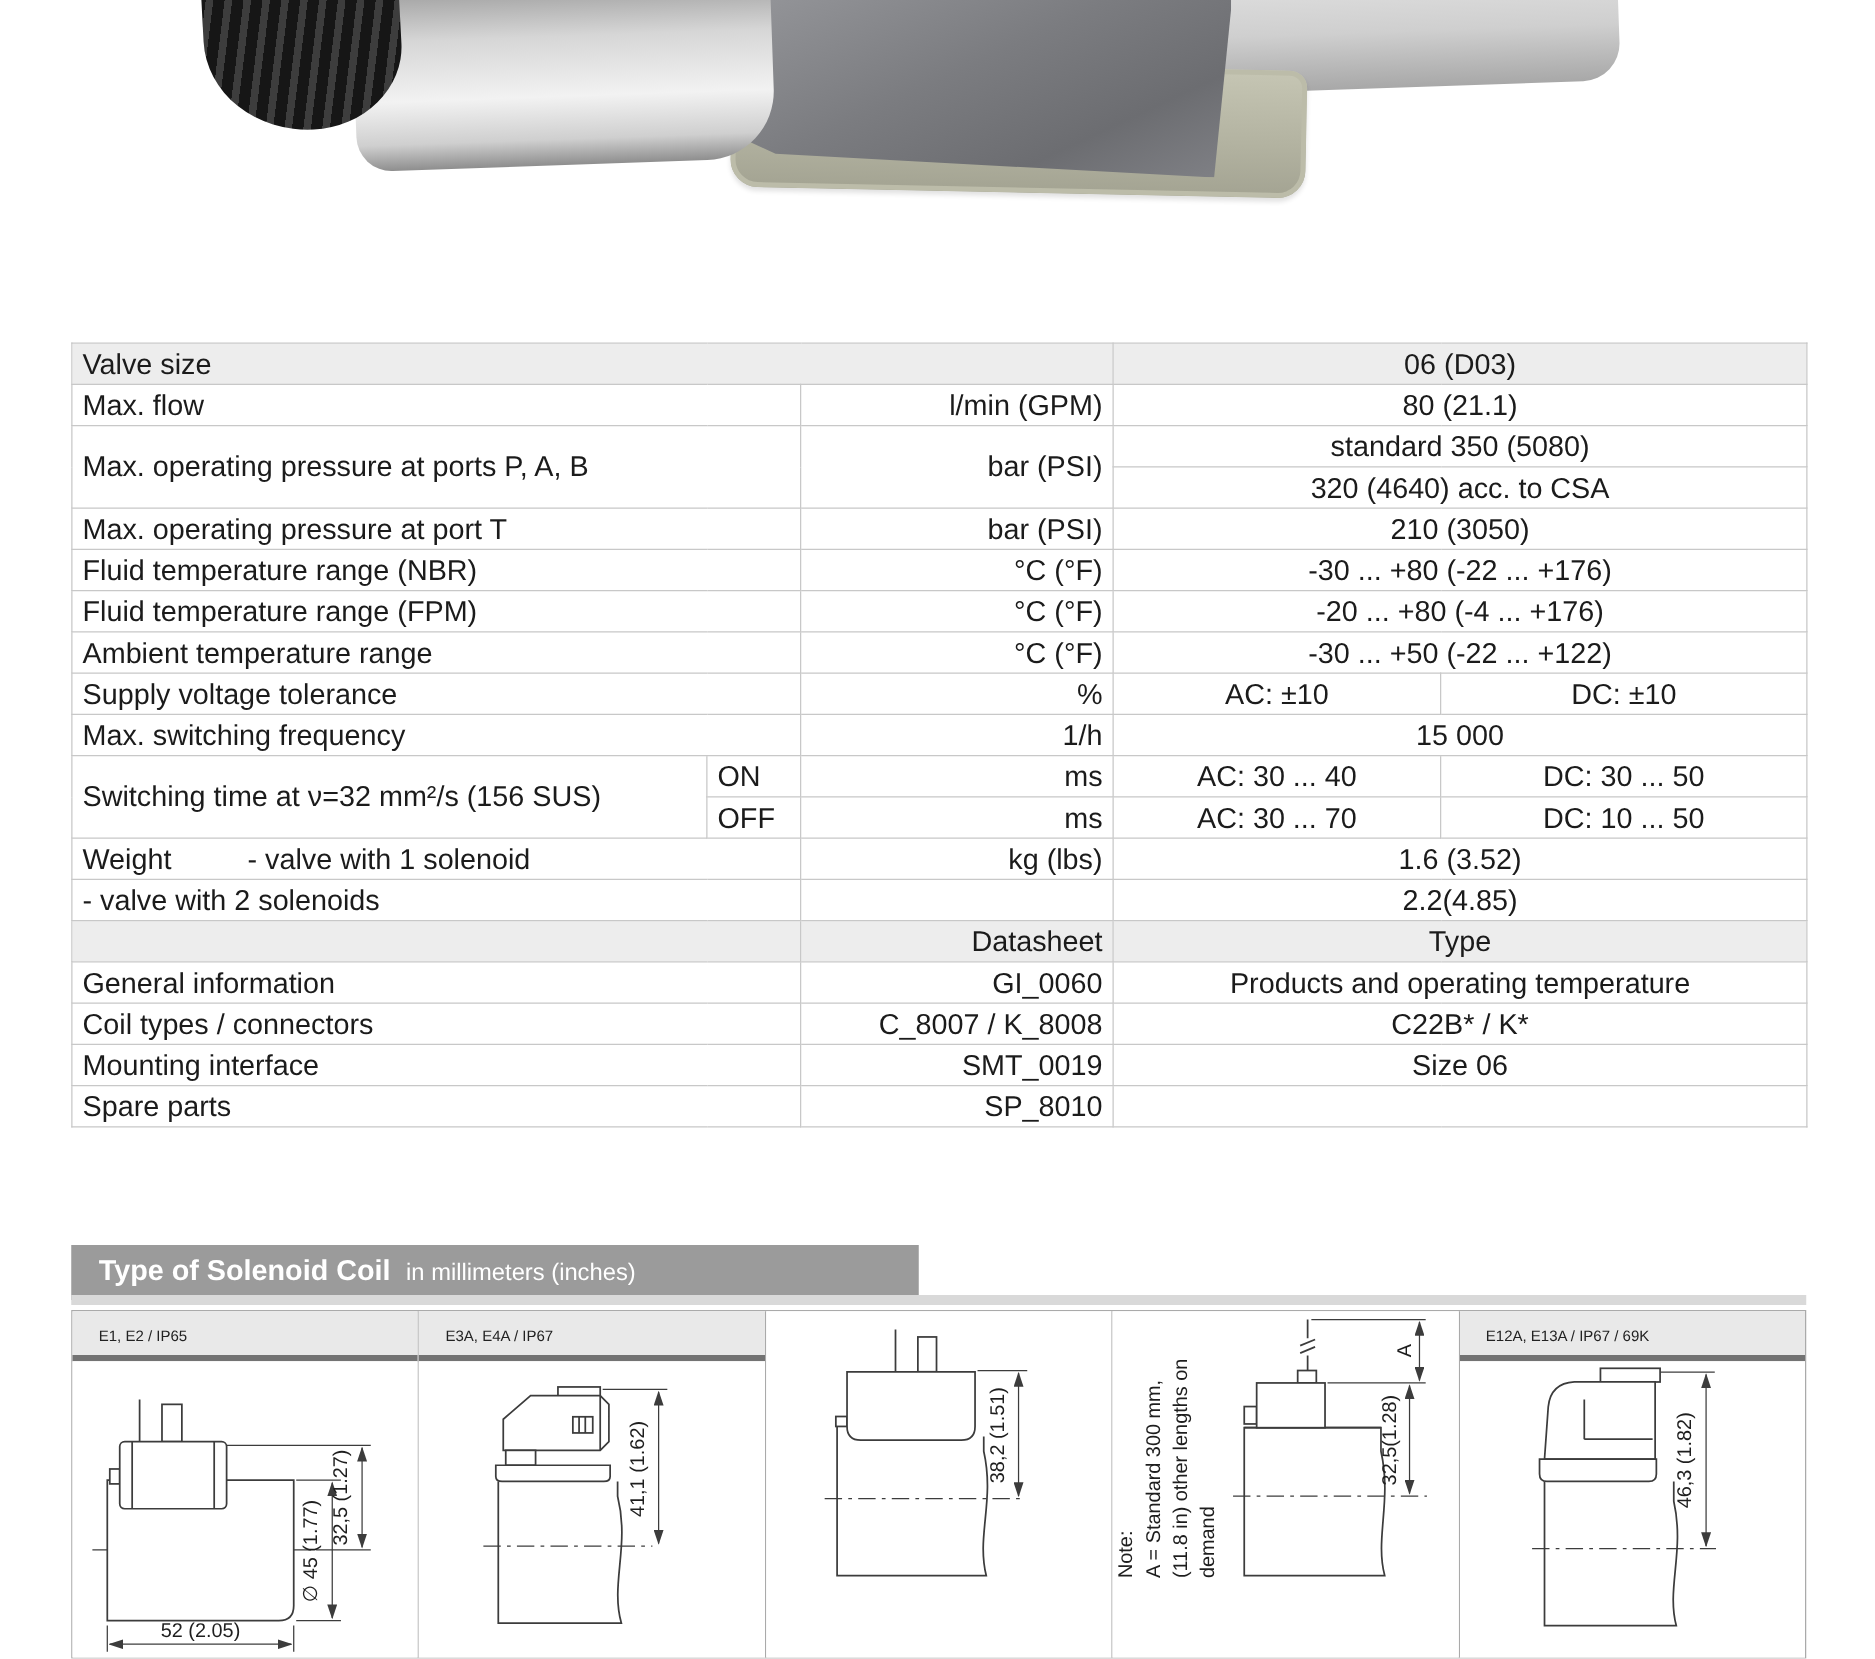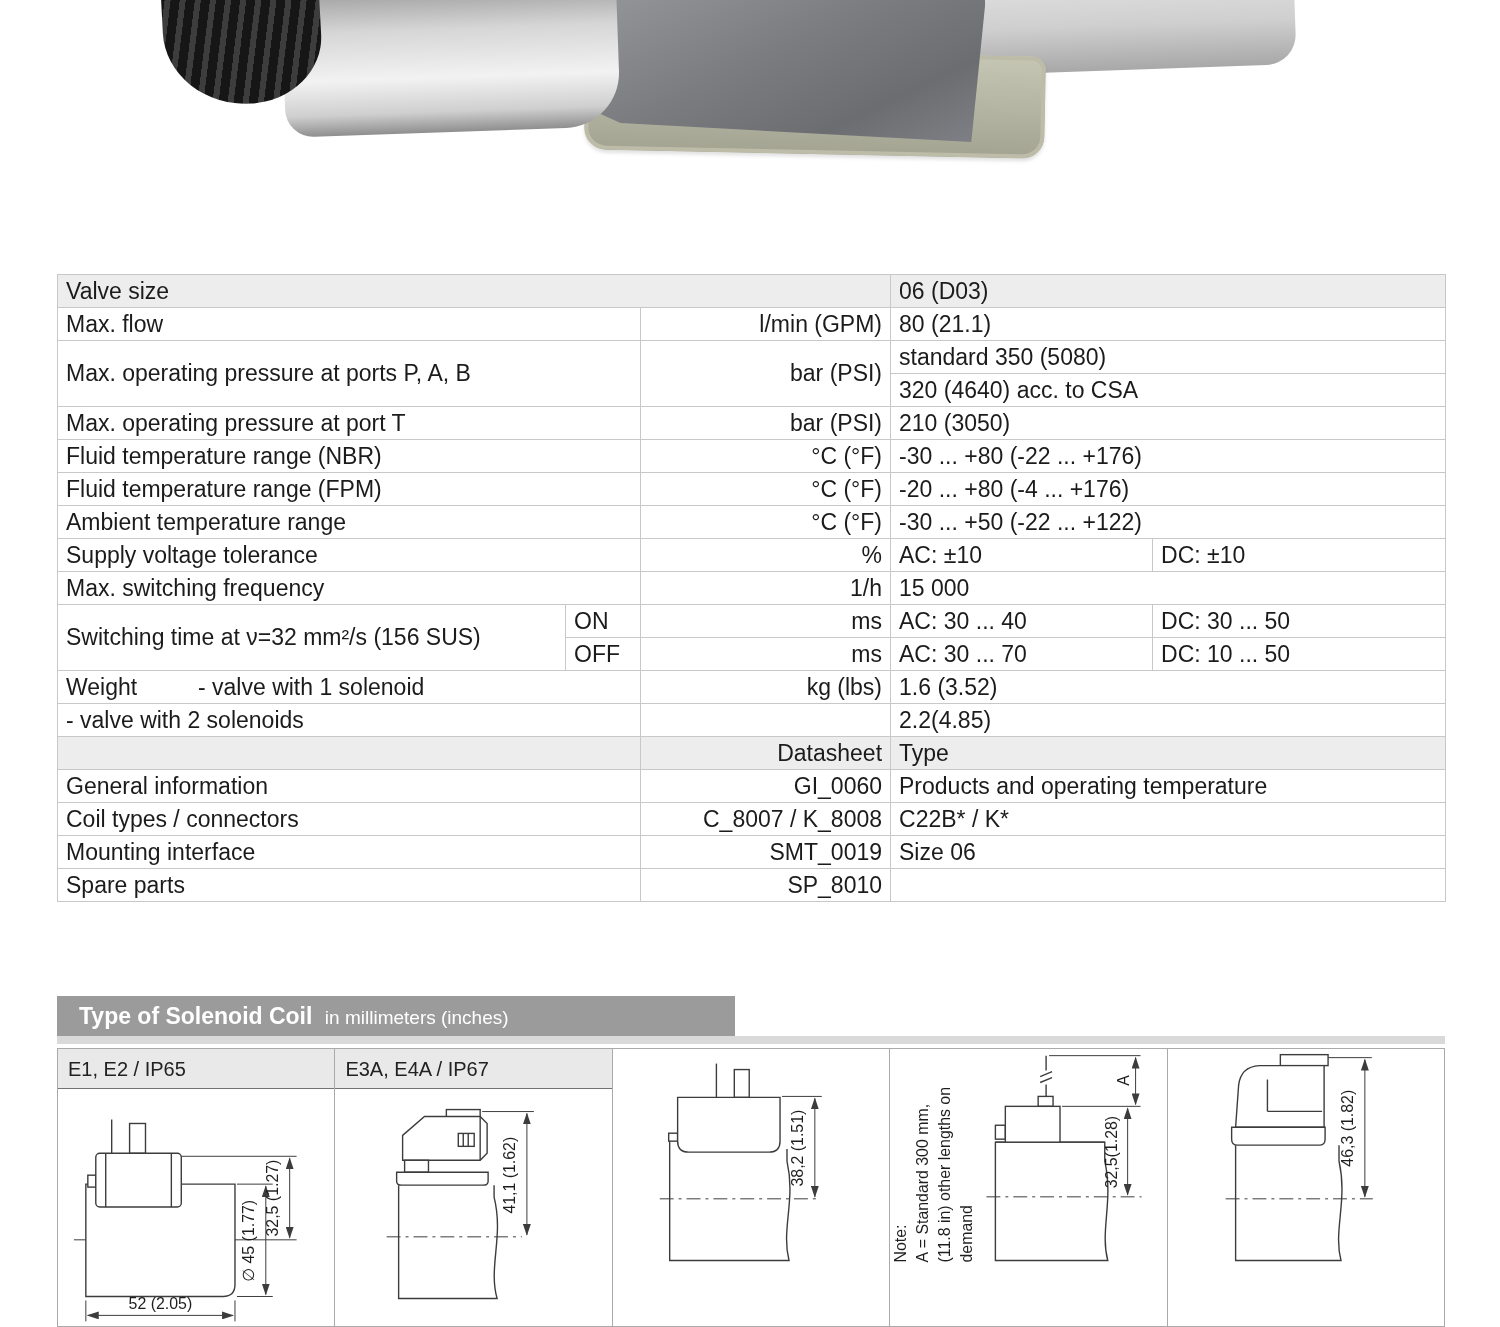--- a/index.html
+++ b/index.html
@@ -27,40 +27,40 @@
     background:repeating-linear-gradient(100deg,#161616 0 9px,#3d3d3d 9px 15px);
     border-radius:0 0 48% 55%; transform:rotate(-3deg); }
 
   
   table.spec { position:absolute; left:57px; top:274px; width:1388px;
     border-collapse:collapse; table-layout:fixed; font-size:23px; }
   table.spec td { border:1px solid #c8c8c8; height:32px; padding:0 8px;
     line-height:1.08; overflow:hidden; white-space:nowrap;margin-top:18px; }
   td.lbl  { text-align:left; }
   td.unit { text-align:right; }
-  td.val  { text-align:left; }
+  td.val  { text-align:center; }
   td.sub  { text-align:left; }
   tr.gray td { background:#ededed; }
   .w-prefix { display:inline-block; width:132px; }
   td.indent { padding-left:142px; }
 
   
   .coil-bar { position:absolute; left:57px; top:996px; width:678px; height:44px;
     background:#9b9b9b; color:#ffffff; line-height:40px; padding-left:22px;
     box-sizing:border-box; white-space:nowrap; }
   .coil-bar .t1 { font-weight:bold; font-size:23px; }
   .coil-bar .t2 { font-size:19px; margin-left:8px; }
   .coil-strip { position:absolute; left:57px; top:1036px; width:1388px; height:8px; background:#d9d9d9; }
 
   .panels { position:absolute; left:57px; top:1048px; width:1388px; height:279px;
     display:flex; border:1px solid #aaaaaa; box-sizing:border-box; }
   .panel { flex:1 1 0; border-right:1px solid #aaaaaa; display:flex; flex-direction:column; min-width:0; }
   .panel:last-child { border-right:none; }
-  .panel-header { height:41px; background:#e9e9e9; border-bottom:1px solid #737373;
-    line-height:41px; padding-left:10px; font-size:20px; color:#222;
+  .panel-header { height:41px; background:#e9e9e9; border-bottom:5px solid #737373;
+    line-height:41px; padding-left:21px; font-size:12px; color:#222;
     white-space:nowrap; overflow:hidden; }
   .panel-body { flex:1; background:#ffffff; position:relative; }
   .panel-body svg { display:block; }
   svg text { font-family:"Liberation Sans", sans-serif; font-size:16px; fill:#1e1e1e; }
 </style>
 </head>
 <body>
 <div class="stage">
 
   <div class="photo">
@@ -309,20 +309,21 @@
           <text x="38" y="214" transform="rotate(-90 38 214)">A = Standard 300 mm,</text>
           <text x="60" y="214" transform="rotate(-90 60 214)">(11.8 in) other lengths on</text>
           <text x="82" y="214" transform="rotate(-90 82 214)">demand</text>
           <text x="240" y="31" text-anchor="middle" transform="rotate(-90 240 31)">A</text>
           <text x="228" y="103" text-anchor="middle" transform="rotate(-90 228 103)">32,5(1.28)</text>
         </svg>
       </div>
     </div>
 
     <div class="panel">
+      <div class="panel-header">E12A, E13A / IP67 / 69K</div>
       <div class="panel-body">
         <svg width="100%" height="237" viewBox="0 0 278 237" preserveAspectRatio="xMidYMid meet">
           <defs>
             <marker id="p5a" markerWidth="12" markerHeight="8" refX="11" refY="4" orient="auto-start-reverse" markerUnits="userSpaceOnUse">
                 <path d="M0,0 L12,4 L0,8 Z" fill="#3c3c3c"></path>
               </marker>
           </defs>
           <g stroke="#3c3c3c" stroke-width="1">
             <line x1="58" y1="150" x2="206" y2="150" stroke-dasharray="14 5 3 5"></line>
             <line x1="161" y1="8" x2="205" y2="8"></line>

